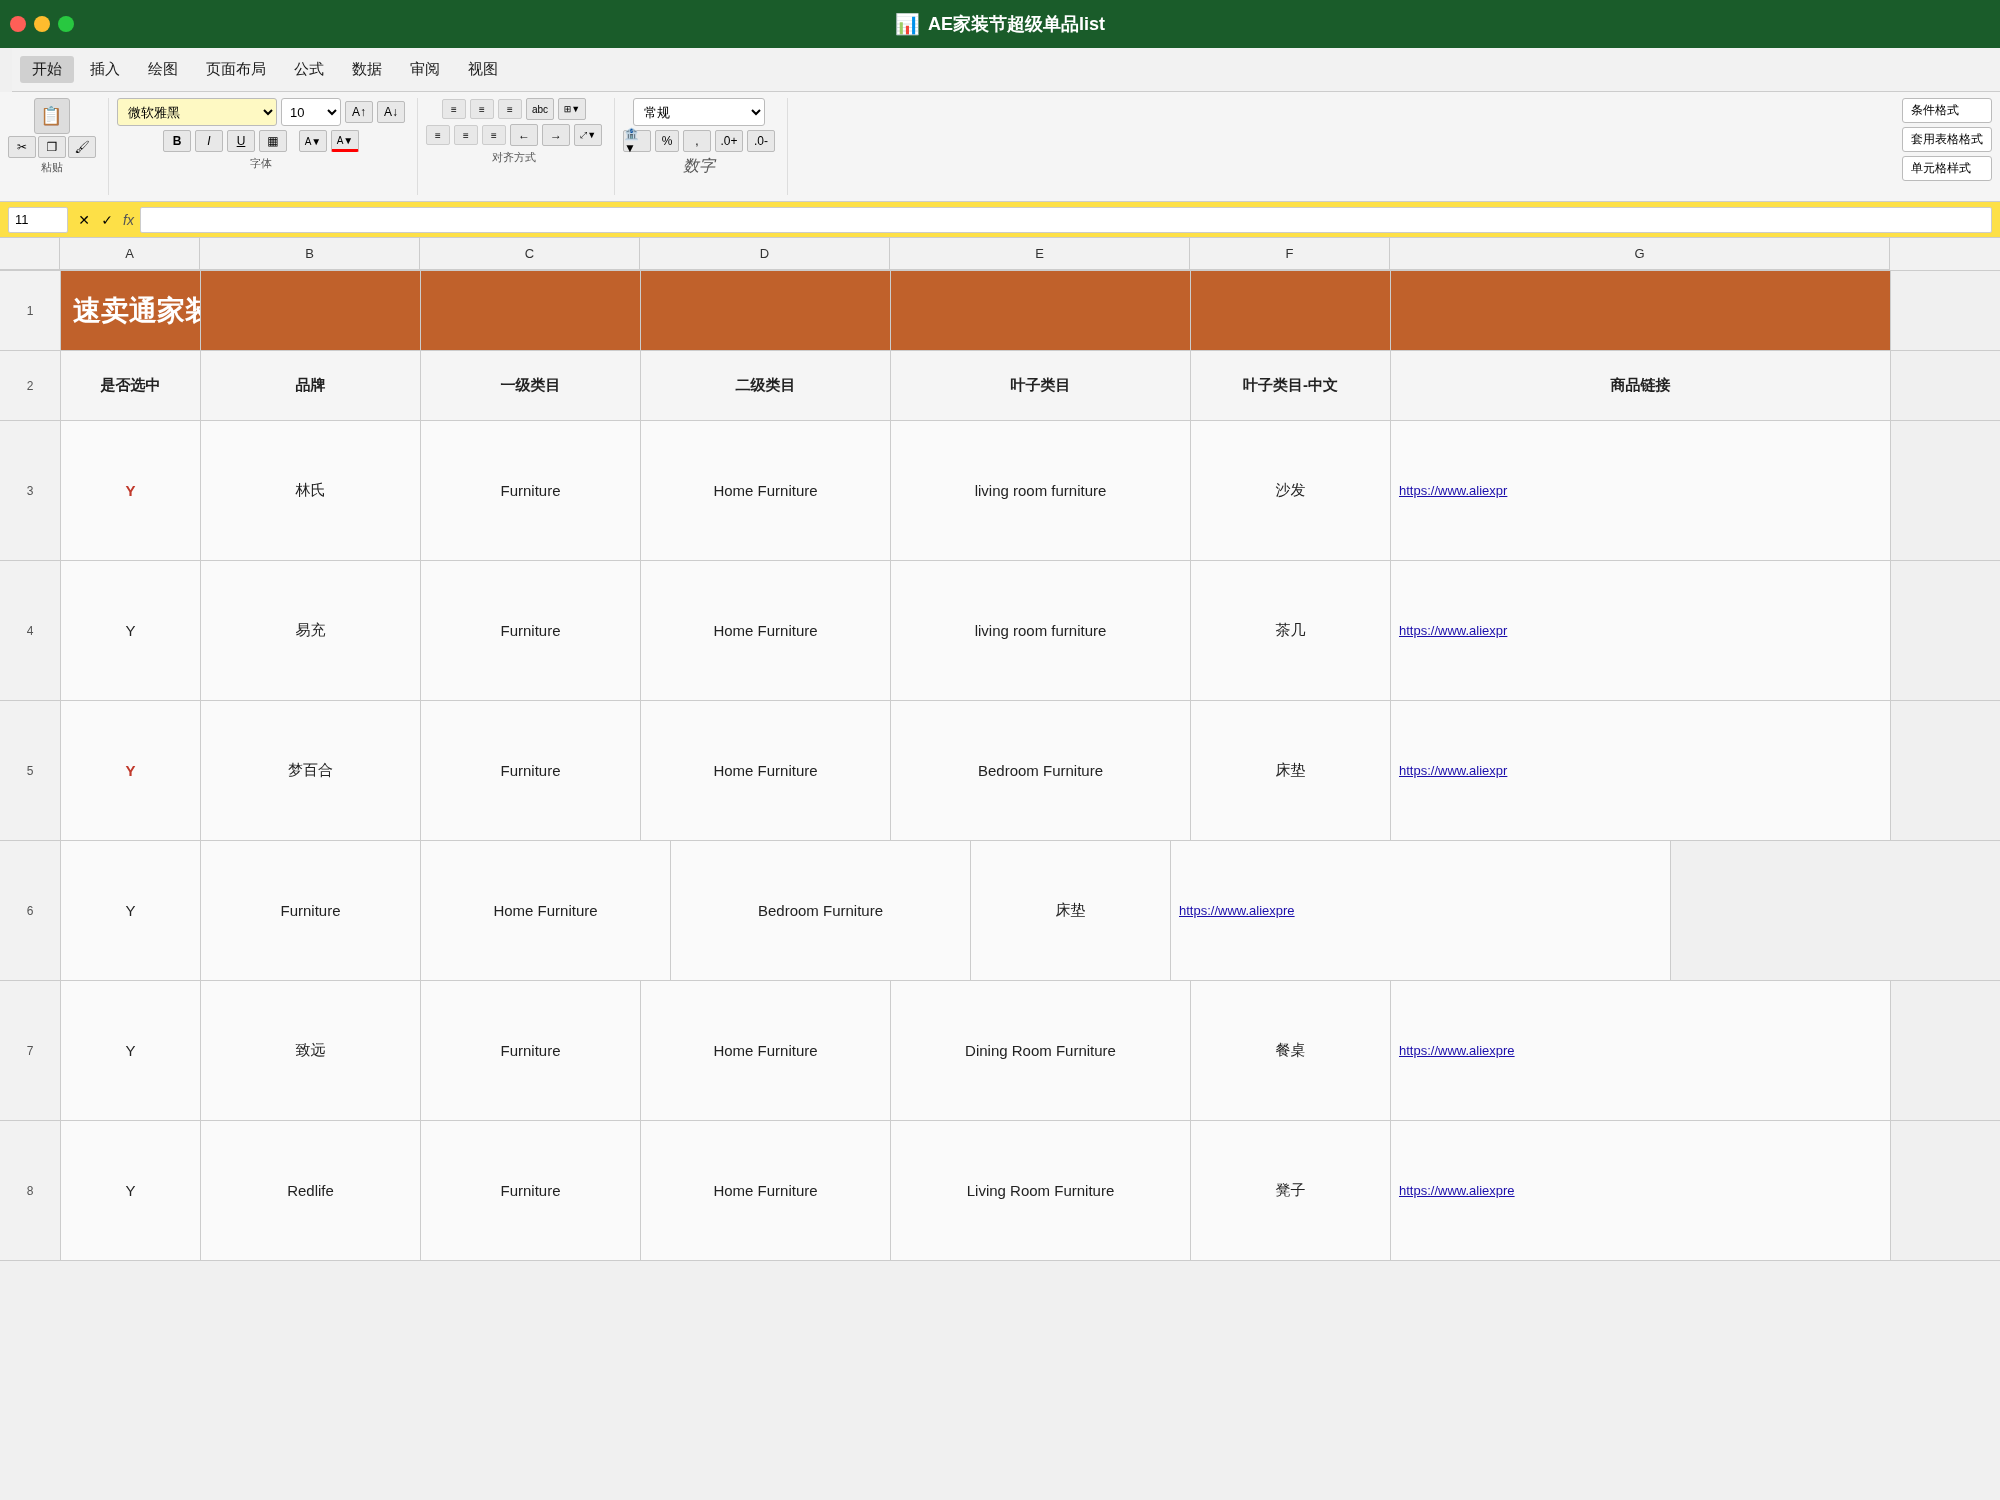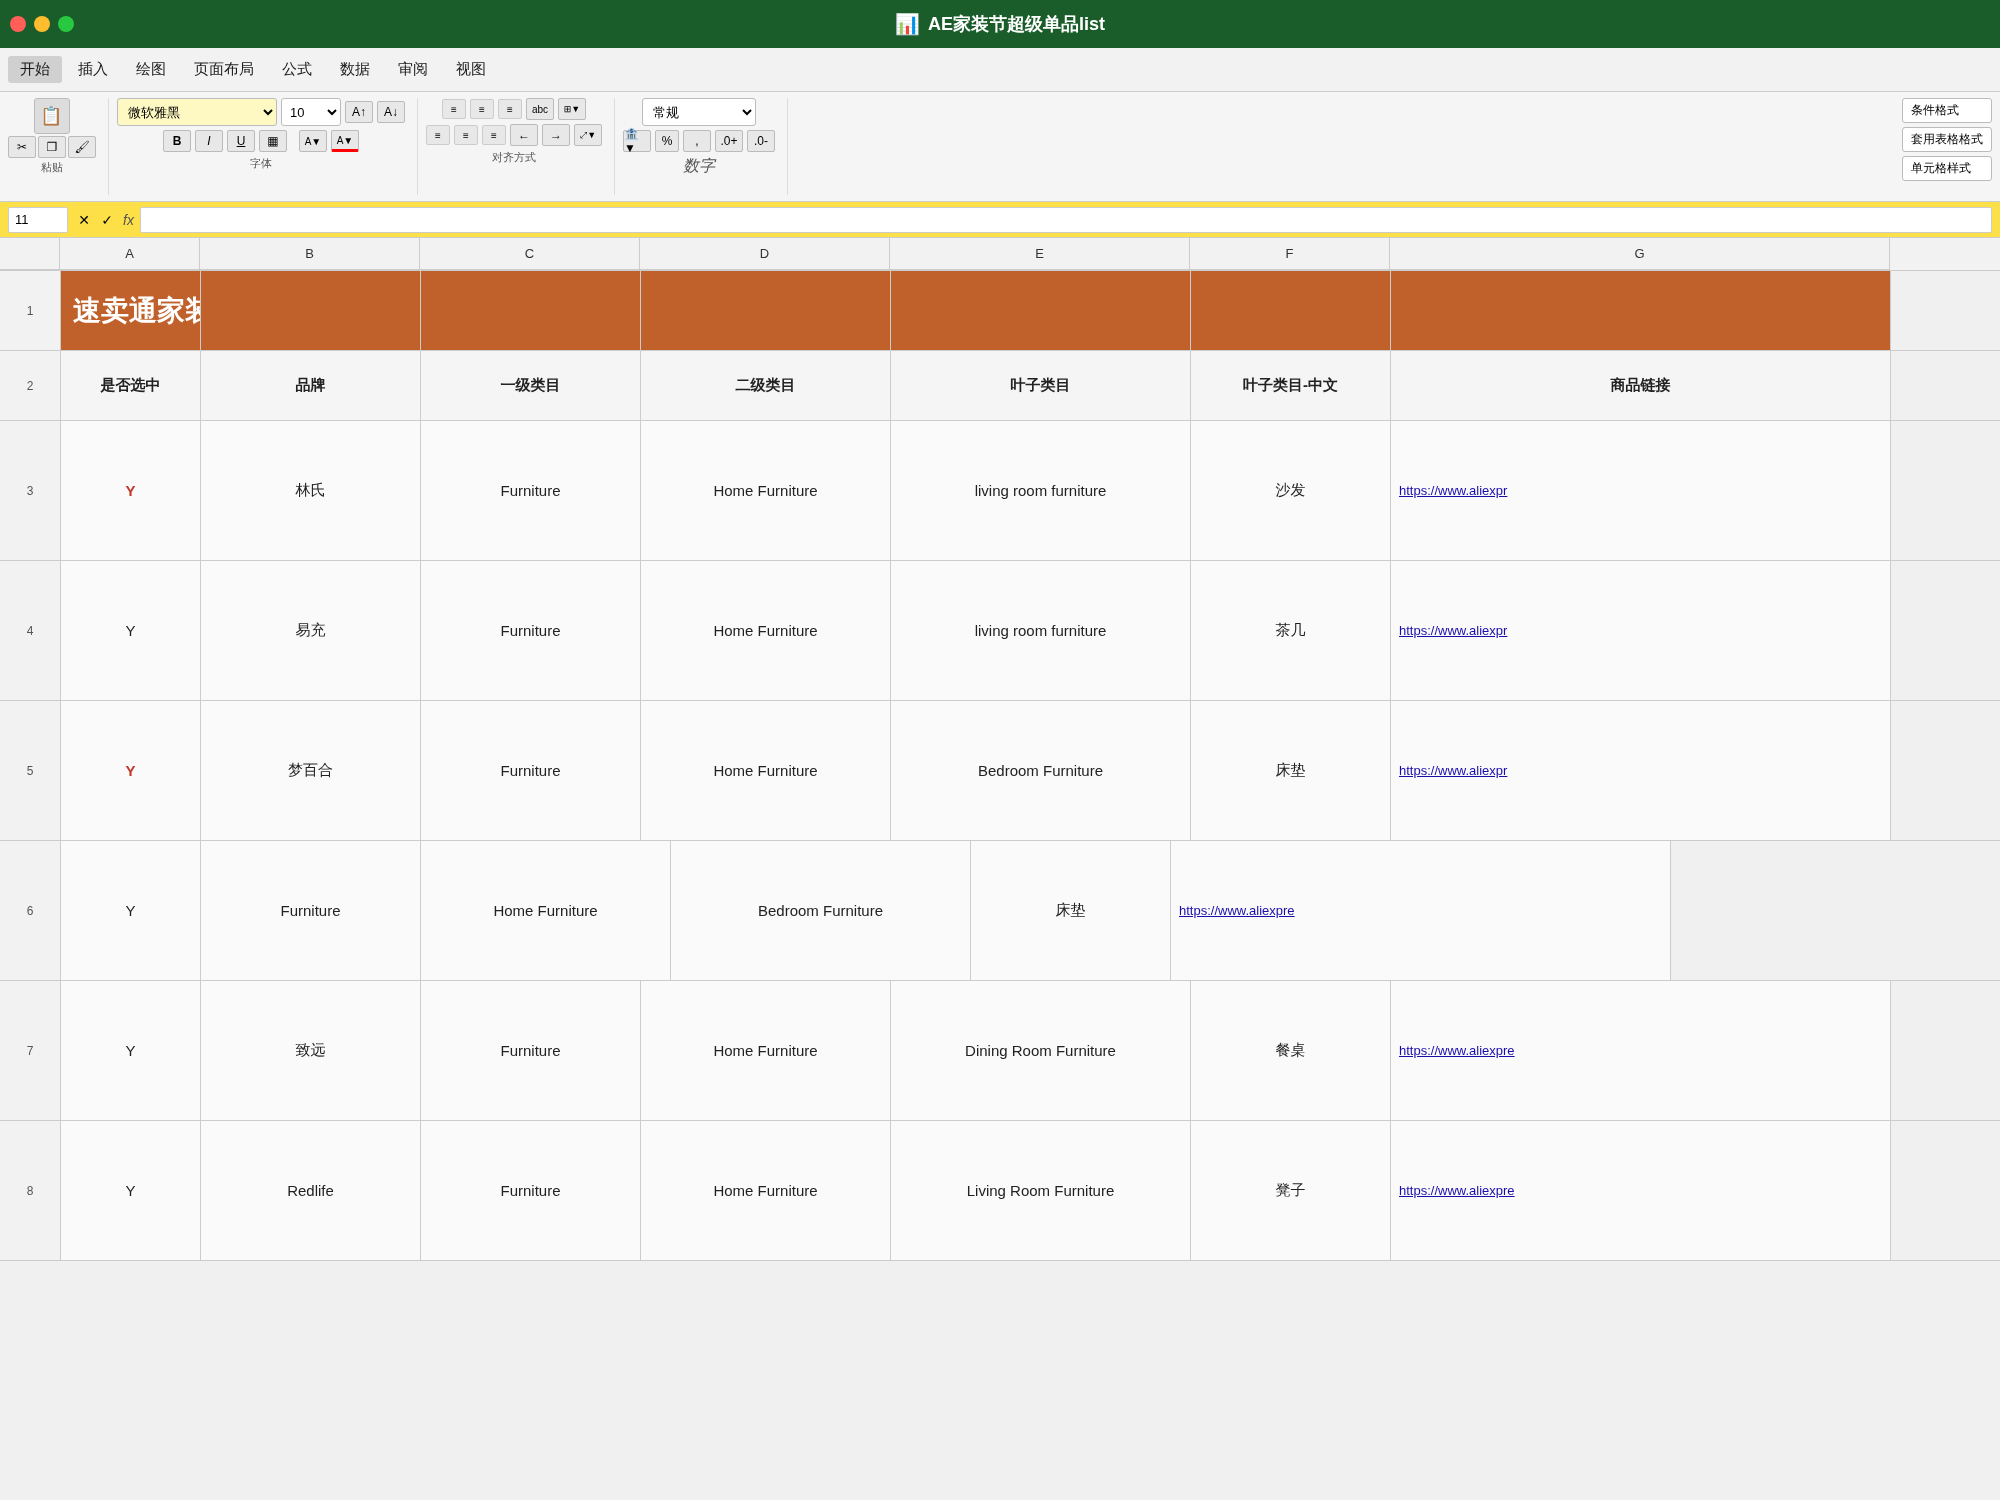--- a/index.html
+++ b/index.html
@@ -48,20 +48,21 @@
 
     
     .menu-bar {
       background: #f2f2f2;
       height: 44px;
       display: flex;
       align-items: center;
       padding: 0 8px;
       border-bottom: 1px solid #ccc;
       gap: 4px;
+      margin-left: 12px;
     }
     .menu-item {
       padding: 4px 12px;
       font-size: 15px;
       cursor: pointer;
       border-radius: 3px;
       color: #1a1a1a;
     }
     .menu-item.active { background: #d0d0d0; }
     .ribbon-section {
@@ -114,21 +115,21 @@
       border-radius: 2px;
       cursor: pointer;
       display: flex;
       align-items: center;
       justify-content: center;
       font-size: 10px;
     }
 
     
     .number-format-select {
-      width: 114px;
+      width: 132px;
       height: 28px;
       border: 1px solid #bbb;
       border-radius: 3px;
       font-size: 13px;
       padding: 0 6px;
       background: white;
     }
 
     
     .formula-bar {

